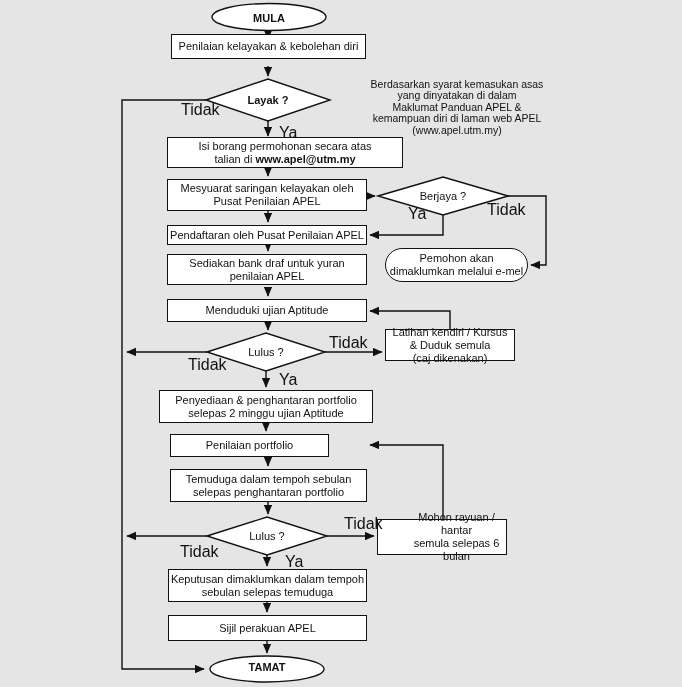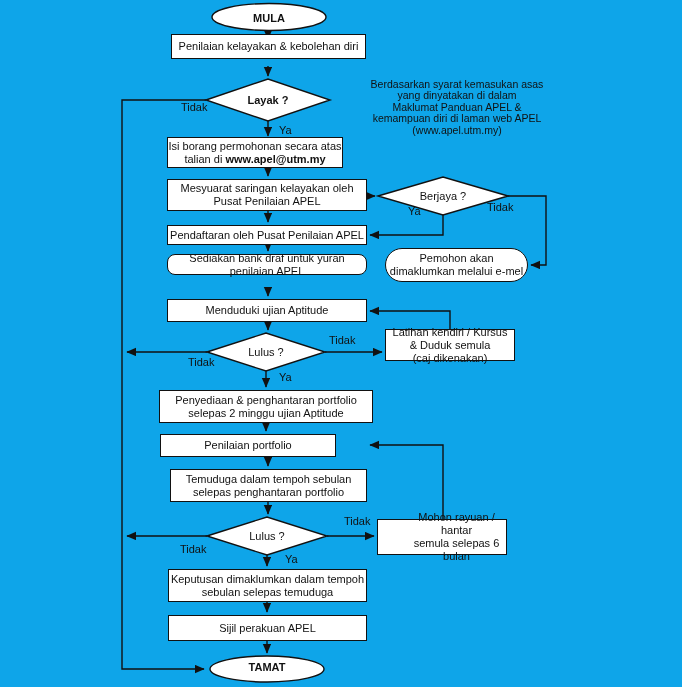--- a/index.html
+++ b/index.html
@@ -1,30 +1,30 @@
 <!DOCTYPE html>
 <html><head>
 <meta charset="utf-8">
 <style>
   html,body { margin:0; padding:0; background:#ffffff; }
   body { font-family: "Liberation Sans", sans-serif; color:#111; }
-  #canvas { position:relative; width:682px; height:687px; background:#0ea5e9; overflow:hidden; }
+  #canvas { position:relative; width:682px; height:687px; background:#e5e5e5; overflow:hidden; }
   #wires { position:absolute; left:0; top:0; }
   .node {
     position:absolute; box-sizing:border-box;
     border:1.4px solid #111; background:#fff;
     display:flex; flex-direction:column; align-items:center; justify-content:center;
     font-size:11px; line-height:13px; text-align:center; color:#111;
   }
   .shape-label {
     position:absolute; display:flex; align-items:center; justify-content:center;
     font-size:11px; text-align:center; color:#111;
   }
   .bold { font-weight:bold; }
-  .lbl { position:absolute; font-size:11px; color:#111; white-space:nowrap; }
+  .lbl { position:absolute; font-size:16px; color:#111; white-space:nowrap; }
   .note {
     position:absolute; left:352px; top:79px; width:210px;
     font-size:10.5px; line-height:11.4px; text-align:center; color:#111;
   }
   .bl span { white-space:pre; }
 </style>
 </head>
 <body>
 
 <div id="canvas">
@@ -79,49 +79,49 @@
 
   <div class="shape-label" style="left:206px;top:79px;width:124px;height:42px;font-weight:bold;">Layak ?</div>
   <div class="shape-label" style="left:378px;top:177px;width:130px;height:38px;">Berjaya ?</div>
   <div class="shape-label" style="left:207px;top:333px;width:118px;height:38px;">Lulus ?</div>
   <div class="shape-label" style="left:207px;top:517px;width:120px;height:38px;">Lulus ?</div>
 
   <div class="node" style="left:171px;top:34px;width:195px;height:25px;">
     <div>Penilaian kelayakan &amp; kebolehan diri</div>
   </div>
 
-  <div class="node" style="left:167px;top:137px;width:176px;height:31px;">
+  <div class="node" style="left:167px;top:137px;width:236px;height:31px;">
     <div>Isi borang permohonan secara atas</div>
     <div class="bl"><span>talian di </span><span class="bold">www.apel@utm.my</span></div>
   </div>
 
   <div class="node" style="left:167px;top:179px;width:200px;height:32px;">
     <div>Mesyuarat saringan kelayakan oleh</div>
     <div>Pusat Penilaian APEL</div>
   </div>
 
   <div class="node" style="left:167px;top:225px;width:200px;height:20px;">
     <div>Pendaftaran oleh Pusat Penilaian APEL</div>
   </div>
 
-  <div class="node" style="left:167px;top:254px;width:200px;height:21px;border-radius:8px;">
+  <div class="node" style="left:167px;top:254px;width:200px;height:31px;">
     <div>Sediakan bank draf untuk yuran</div>
     <div>penilaian APEL</div>
   </div>
 
   <div class="node" style="left:167px;top:299px;width:200px;height:23px;">
     <div>Menduduki ujian Aptitude</div>
   </div>
 
   <div class="node" style="left:159px;top:390px;width:214px;height:33px;">
     <div>Penyediaan &amp; penghantaran portfolio</div>
     <div>selepas 2 minggu ujian Aptitude</div>
   </div>
 
-  <div class="node" style="left:160px;top:434px;width:176px;height:23px;">
+  <div class="node" style="left:170px;top:434px;width:159px;height:23px;">
     <div>Penilaian portfolio</div>
   </div>
 
   <div class="node" style="left:170px;top:469px;width:197px;height:33px;">
     <div>Temuduga dalam tempoh sebulan</div>
     <div>selepas penghantaran portfolio</div>
   </div>
 
   <div class="node" style="left:168px;top:569px;width:199px;height:33px;">
     <div>Keputusan dimaklumkan dalam tempoh</div>

